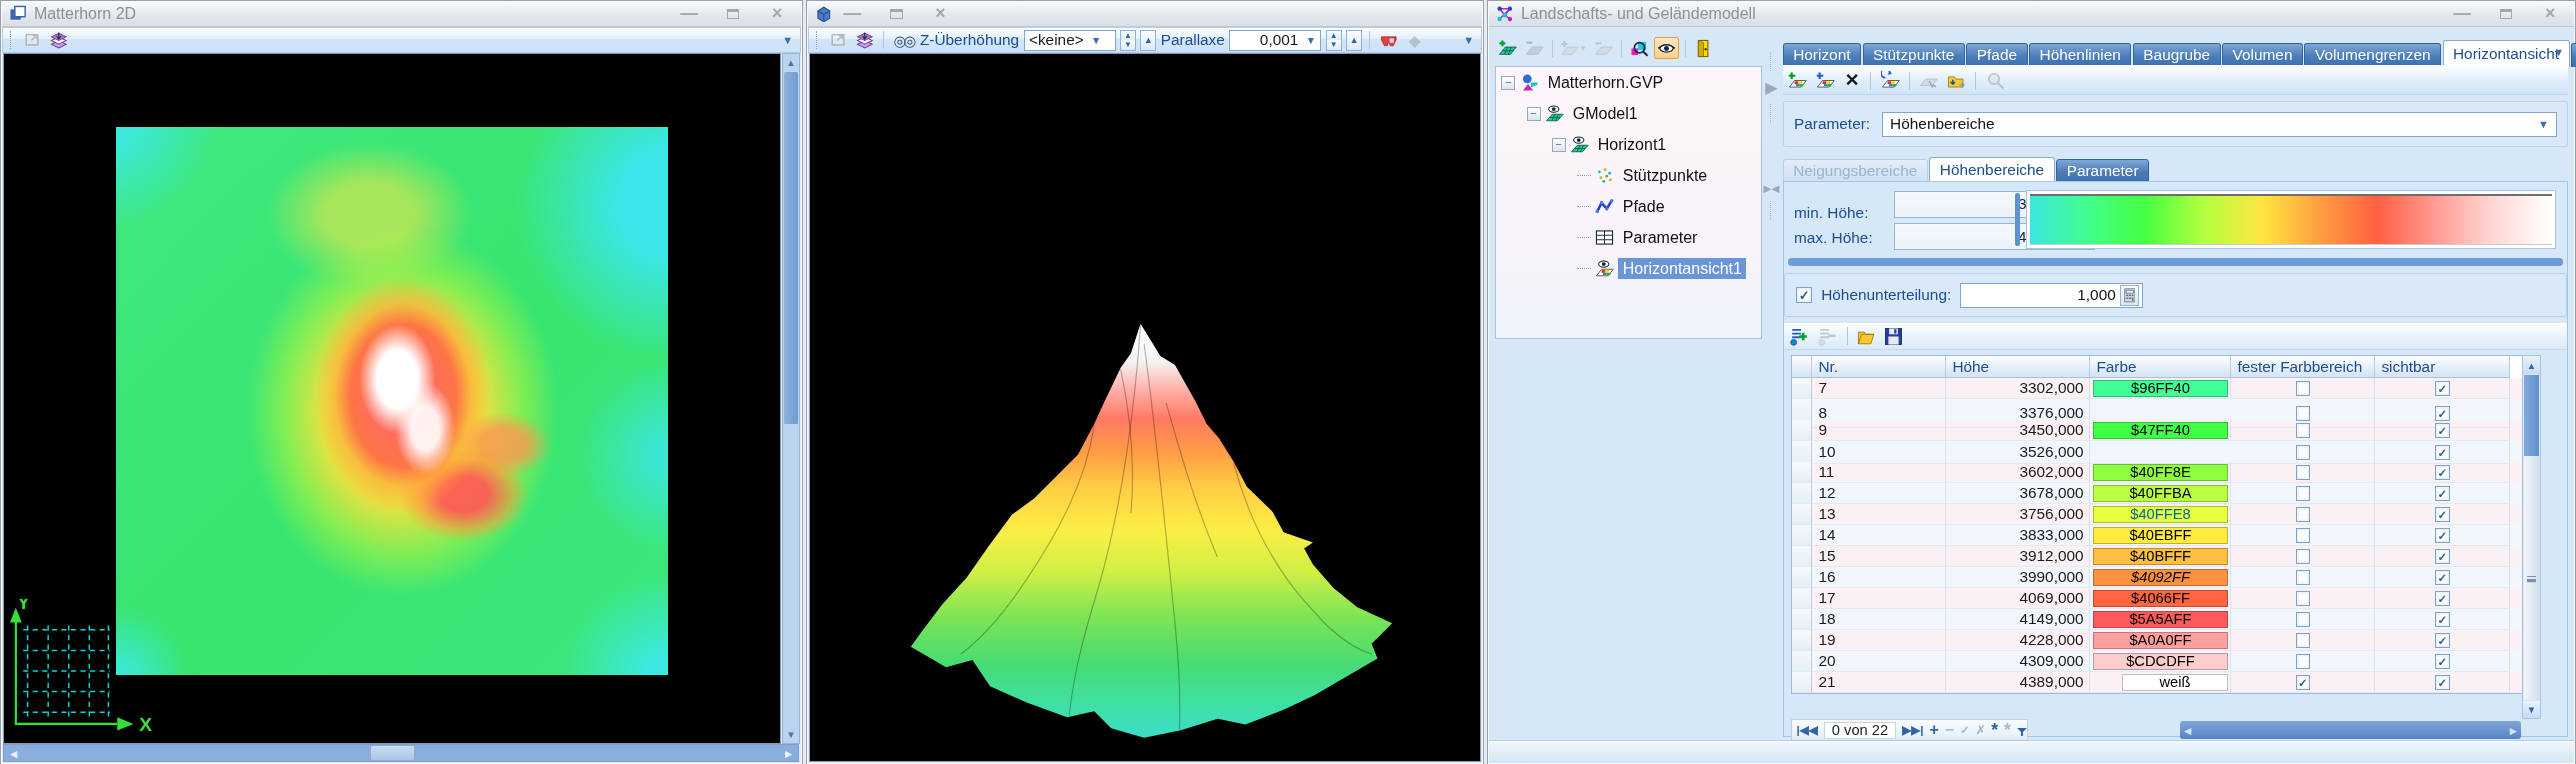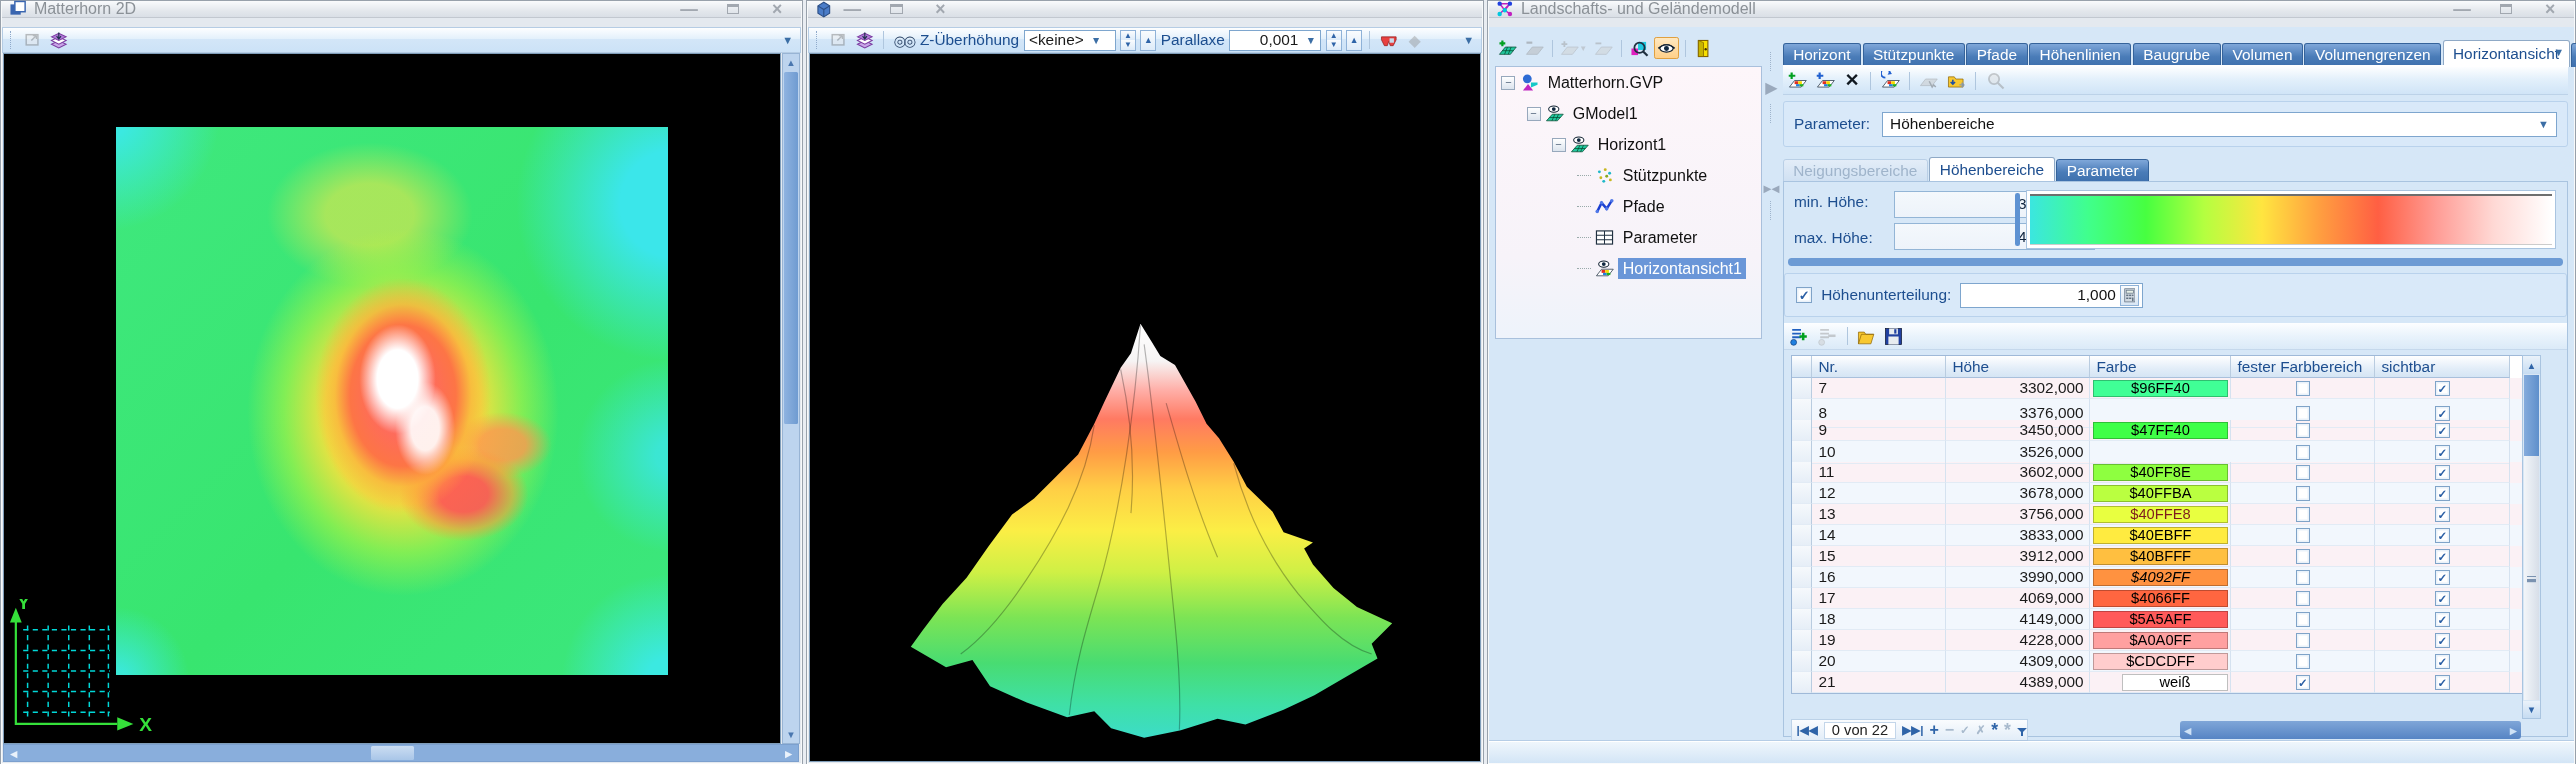--- a/index.html
+++ b/index.html
@@ -4,21 +4,21 @@
 <style>
   html,body{margin:0;padding:0;}
   body{width:2576px;height:765px;position:relative;overflow:hidden;background:#E9EDF2;
        font-family:"Liberation Sans",sans-serif;font-size:15.4px;color:#1D4E8F;
        -webkit-font-smoothing:antialiased;}
   *{box-sizing:border-box;}
 
   
   .win{position:absolute;top:0;height:765px;border:0.7px solid #98A1AB;background:#E4E9EF;
        box-shadow:0 0 0 0.7px #FFFFFF inset;}
-  .tbar{position:absolute;left:0.7px;right:0.7px;top:0.7px;height:16px;
+  .tbar{position:absolute;left:0.7px;right:0.7px;top:0.7px;height:25px;
         background:linear-gradient(#F7F9FB,#E3E7EC 60%,#DADFE6);
         border-bottom:0.7px solid #C2C8D0;display:flex;align-items:center;padding:0 7.3px;gap:7.3px;}
   .tbar .ttl{color:#8B9197;font-size:16px;flex:1;white-space:nowrap;overflow:hidden;}
   .wbtns{display:flex;align-items:center;gap:19px;margin-right:4.4px;color:#A2A8B0;}
   .wbtn{width:25px;height:17.6px;display:flex;align-items:center;justify-content:center;
         font-size:17.6px;font-weight:bold;color:#A2A8B0;}
   .maxglyph{width:12.5px;height:10.3px;border:1.5px solid #A2A8B0;border-top:3.7px solid #A2A8B0;}
   .appico{width:17.6px;height:17.6px;flex:none;}
 
   
@@ -600,21 +600,21 @@
         </span>
       </div>
 
       <div class="subtabs">
           <span class="stab disabled">Neigungsbereiche</span>
           <span class="stab active">Höhenbereiche</span>
           <span class="stab normal">Parameter</span>
         </div>
 
       <div class="bigpanel">
-        <span class="lbl" style="position:absolute;left:10.3px;top:11px;text-align:center;">min. Höhe:</span>
+        <span class="lbl" style="position:absolute;left:10.3px;top:22px;text-align:center;">min. Höhe:</span>
         <div class="fld" style="left:110px;top:8.8px;width:201px;">3.036,800</div>
         <span class="lbl" style="position:absolute;left:10.3px;top:47px;">max. Höhe:</span>
         <div class="fld" style="left:110px;top:41px;width:201px;">4.478,000</div>
         <div class="accent"></div>
         <div class="gradwrap">
           <div class="gradbar" id="gradbar" style="background: linear-gradient(90deg, rgb(59, 230, 224), rgb(64, 255, 140), rgb(71, 255, 64), rgb(180, 255, 64), rgb(255, 229, 64), rgb(255, 158, 64), rgb(255, 95, 67), rgb(255, 156, 149), rgb(255, 217, 213), rgb(255, 255, 255));"></div>
         </div>
 
         <div class="divider"></div>
 
@@ -763,21 +763,21 @@
               </div>
               <div class="gcell center">
                 <span class="cb" style="width:14.7px;height:14.7px;font-size:11.7px;">✓</span>
               </div>
             </div>
             <div class="grow rowodd">
               <div class="gcell sel"></div>
               <div class="gcell">13</div>
               <div class="gcell num">3756,000</div>
               <div class="gcell center" style="padding:0 2.9px;">
-                <span class="swatch" style="background: rgb(232, 255, 64); color: #7f1d1d;">$40FFE8</span>
+                <span class="swatch" style="background: rgb(232, 255, 64); color: #0369a1;">$40FFE8</span>
               </div>
               <div class="gcell center">
                 <span class="cb" style="width:14.7px;height:14.7px;font-size:11.7px;"></span>
               </div>
               <div class="gcell center">
                 <span class="cb" style="width:14.7px;height:14.7px;font-size:11.7px;">✓</span>
               </div>
             </div>
             <div class="grow roweven">
               <div class="gcell sel"></div>

